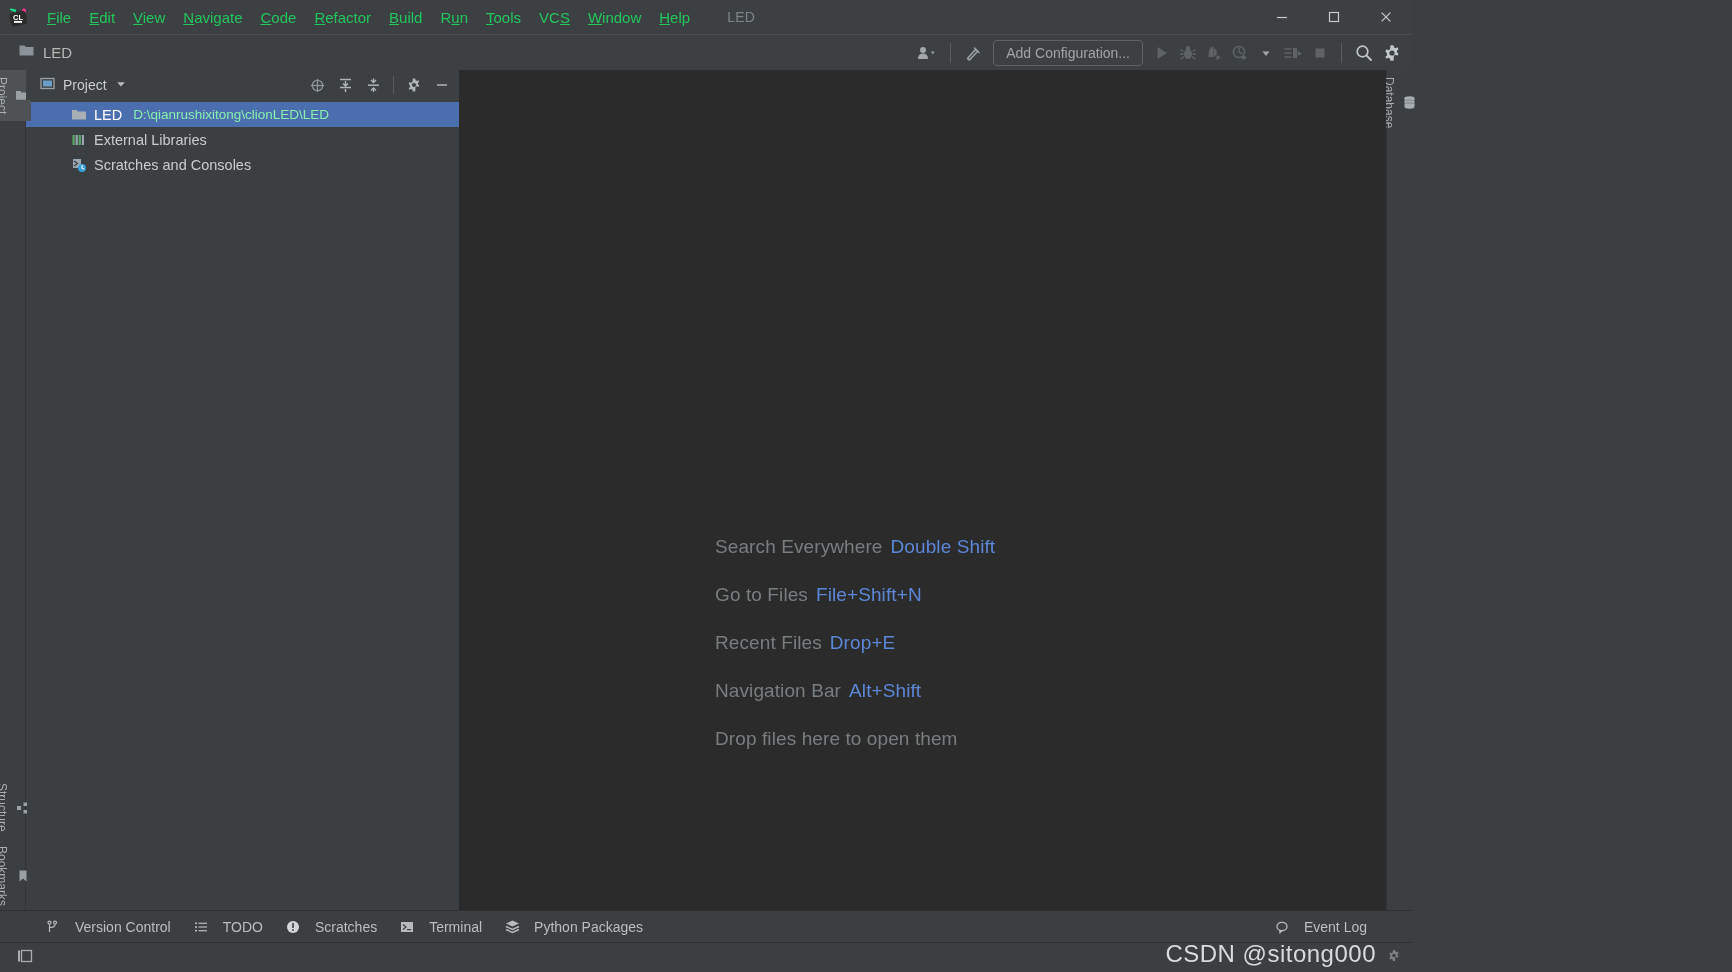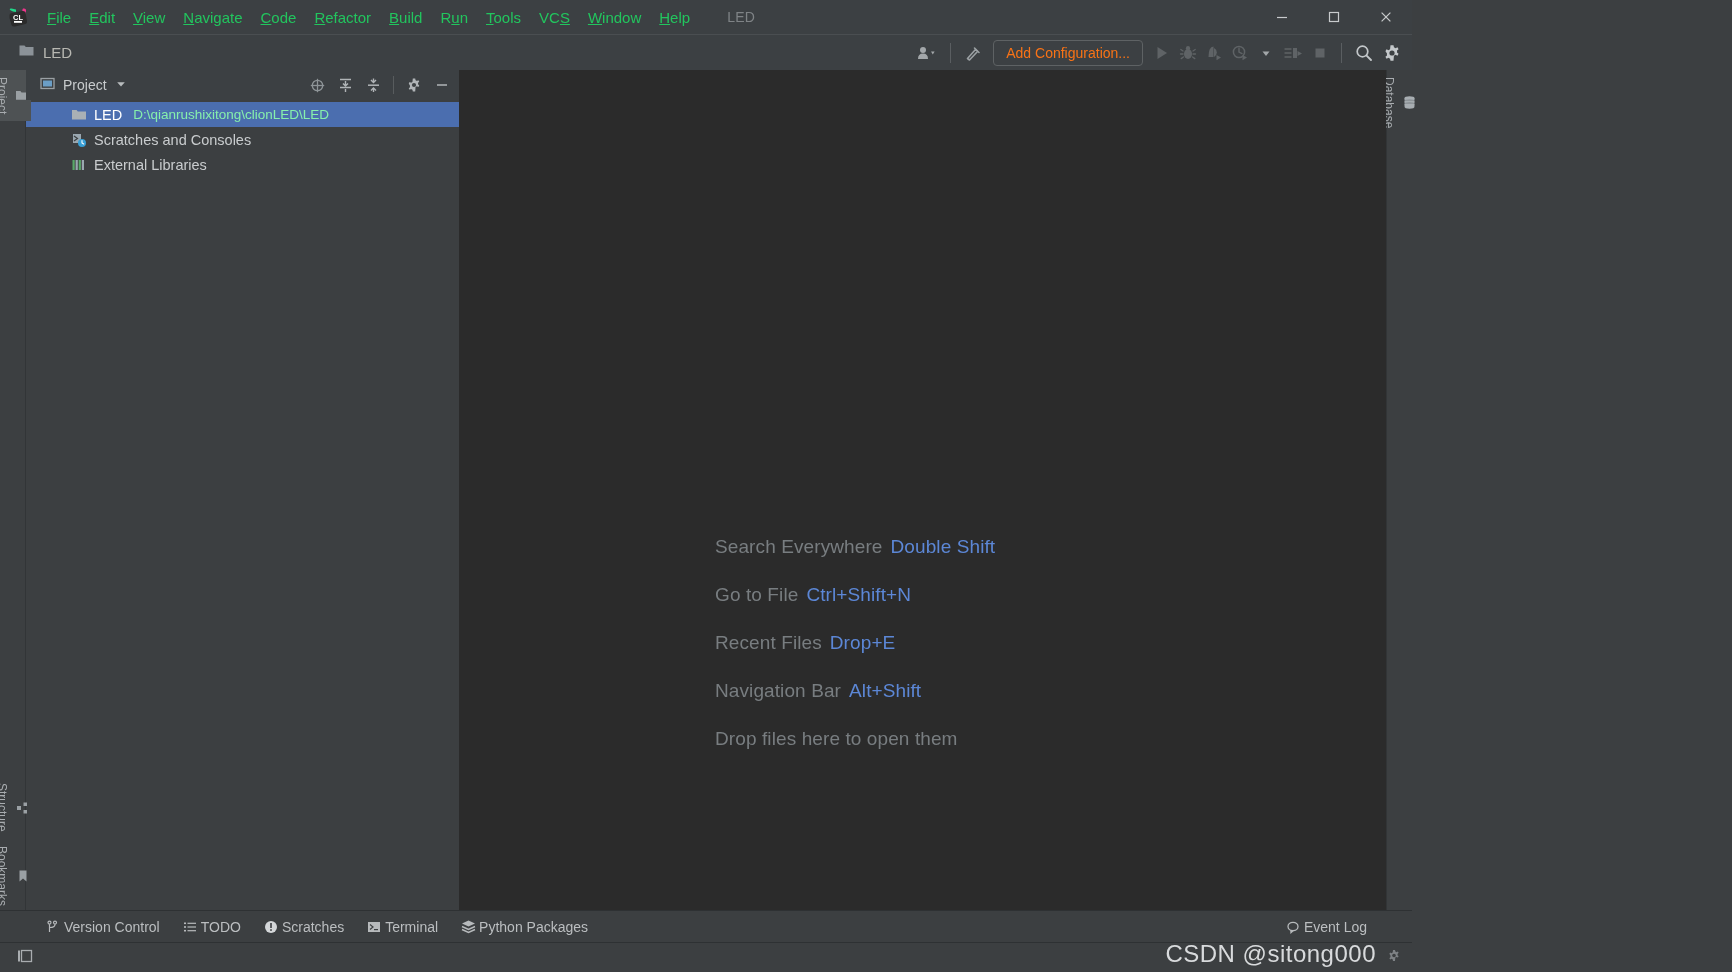--- a/index.html
+++ b/index.html
@@ -90,21 +90,21 @@
   .tb-sep {
     width: 1px; height: 20px; background: #5a5e61; margin: 0 8px;
   }
   .run-config {
     height: 26px;
     border: 1px solid #5e6264;
     border-radius: 4px;
     display: flex; align-items: center;
     padding: 8px 12px;
     font-size: 14px;
-    color: #f97316;
+    color: #a3a3a3;
     margin: 0 6px;
     cursor: default;
     background: #3c4043;
   }
 
   
   .body {
     flex: 1 1 auto;
     display: flex;
     min-height: 0;
@@ -230,21 +230,21 @@
   
   .bottombar {
     height: 32px; flex: 0 0 32px;
     background: #3c3f41;
     border-top: 1px solid #2e3133;
     display: flex; align-items: center;
     padding-left: 34px;
     position: relative;
   }
   .bb-item {
-    display: flex; align-items: center; gap: 3px;
+    display: flex; align-items: center; gap: 14px;
     font-size: 14px; color: #bbbec0;
     padding: 3px 11px; cursor: default; border-radius: 3px;
     white-space: nowrap;
   }
   .bb-right {
     position: absolute; right: 34px; top: 0; height: 32px;
     display: flex; 
   }
   .bb-icon { width: 16px; height: 16px; display:flex; align-items:center; justify-content:center; }
 
@@ -520,50 +520,50 @@
                 <path d="M1 3 h4.6 l1.2 1.5 h8.2 v8 h-14 z" fill="#a9b0b5"></path>
               </svg>
           </span>
           <span>LED</span>
           <span class="tpath">D:\qianrushixitong\clionLED\LED</span>
         </div>
 
         <div class="tree-row">
           <span class="tree-icon">
             <svg width="16" height="16" viewBox="0 0 16 16">
+              <rect x="1.5" y="3" width="2.2" height="10" fill="#59a869"></rect>
+              <rect x="4.6" y="3" width="2.2" height="10" fill="#9aa7b0"></rect>
+              <rect x="7.7" y="3" width="2.2" height="10" fill="#59a869"></rect>
+              <rect x="10.8" y="3" width="2.2" height="10" fill="#9aa7b0"></rect>
+            </svg>
+          </span>
+          <span>External Libraries</span>
+        </div>
+
+        <div class="tree-row">
+          <span class="tree-icon">
+            <svg width="16" height="16" viewBox="0 0 16 16">
               <path d="M2 2 h8 v9 h-8 z" fill="#9aa7b0"></path>
               <path d="M3 4 l3.5 2.6 L3 9" stroke="#3c3f41" stroke-width="1.2" fill="none"></path>
               <circle cx="11" cy="11" r="4" fill="#389fd6"></circle>
               <path d="M11 8.6 L11 11 L12.7 11.9" stroke="#ffffff" stroke-width="1.1" fill="none" stroke-linecap="round"></path>
             </svg>
           </span>
           <span>Scratches and Consoles</span>
         </div>
-
-        <div class="tree-row">
-          <span class="tree-icon">
-            <svg width="16" height="16" viewBox="0 0 16 16">
-              <rect x="1.5" y="3" width="2.2" height="10" fill="#59a869"></rect>
-              <rect x="4.6" y="3" width="2.2" height="10" fill="#9aa7b0"></rect>
-              <rect x="7.7" y="3" width="2.2" height="10" fill="#59a869"></rect>
-              <rect x="10.8" y="3" width="2.2" height="10" fill="#9aa7b0"></rect>
-            </svg>
-          </span>
-          <span>External Libraries</span>
-        </div>
       </div>
     </div>
 
     <div class="editor">
       <div class="tips">
         <div class="tip">
           <span>Search Everywhere</span><span class="key">Double Shift</span>
         </div>
         <div class="tip">
-          <span>Go to File</span><span class="key">Ctrl+Shift+N</span>
+          <span>Go to Files</span><span class="key">File+Shift+N</span>
         </div>
         <div class="tip">
           <span>Recent Files</span><span class="key">Drop+E</span>
         </div>
         <div class="tip">
           <span>Navigation Bar</span><span class="key">Alt+Shift</span>
         </div>
         <div class="tip">
           <span>Drop files here to open them</span>
         </div>

